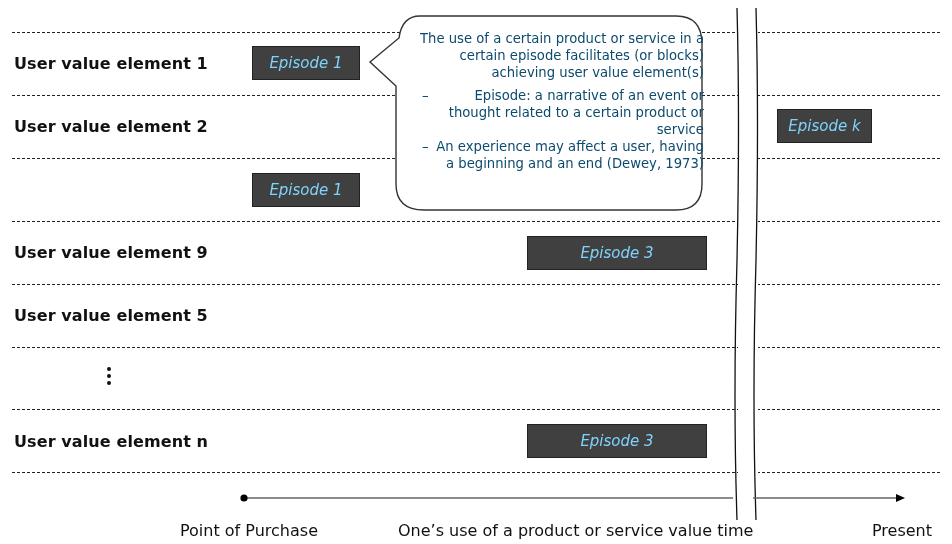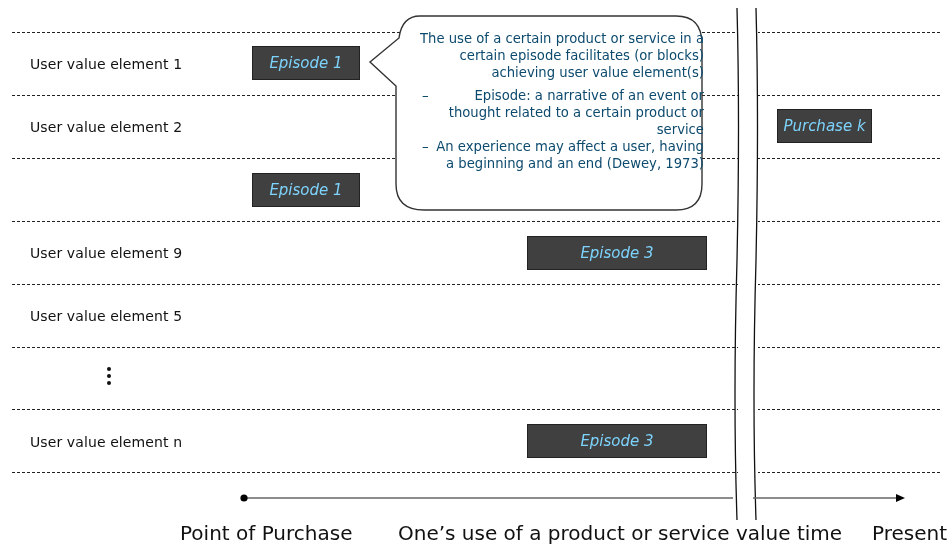--- a/index.html
+++ b/index.html
@@ -22,23 +22,23 @@
     }
     .divider {
       position: absolute;
       left: 12px;
       width: 928px;
       height: 0;
       border-top: 1.3px dashed #222222;
     }
     .row-label {
       position: absolute;
-      left: 30px;
-      font-size: 14px;
-      font-weight: normal;
+      left: 14px;
+      font-size: 16px;
+      font-weight: bold;
       letter-spacing: 0.1px;
       white-space: nowrap;
       line-height: 18px;
     }
     .vdots {
       position: absolute;
       left: 106px;
       top: 367px;
       width: 6px;
       font-size: 18px;
@@ -91,21 +91,21 @@
       margin: 0;
     }
     .bubble-text .bullet .dash {
       position: absolute;
       left: 8px;
       top: 0;
     }
     .axis-label {
       position: absolute;
       top: 521px;
-      font-size: 20px;
+      font-size: 16px;
       white-space: nowrap;
       color: #111;
     }
   </style>
 </head>
 <body>
 
 <div class="stage">
 
   <div class="divider" style="top:32px;"></div>
@@ -151,19 +151,19 @@
     <p class="bullet">
       <span class="dash">–</span>
       <span>An experience may affect a user, having a beginning and an end (Dewey, 1973)</span>
     </p>
   </div>
 
   <div class="episode" style="left:252px; top:46px; width:108px;">Episode 1</div>
   <div class="episode" style="left:252px; top:173px; width:108px;">Episode 1</div>
   <div class="episode" style="left:527px; top:236px; width:180px;">Episode 3</div>
   <div class="episode" style="left:527px; top:424px; width:180px;">Episode 3</div>
-  <div class="episode" style="left:777px; top:109px; width:95px;">Purchase k</div>
+  <div class="episode" style="left:777px; top:109px; width:95px;">Episode k</div>
 
   <div class="axis-label" style="left:180px;">Point of Purchase</div>
   <div class="axis-label" style="left:398px;">One’s use of a product or service value time</div>
   <div class="axis-label" style="left:872px;">Present</div>
 
 </div>
 
 </body></html>

